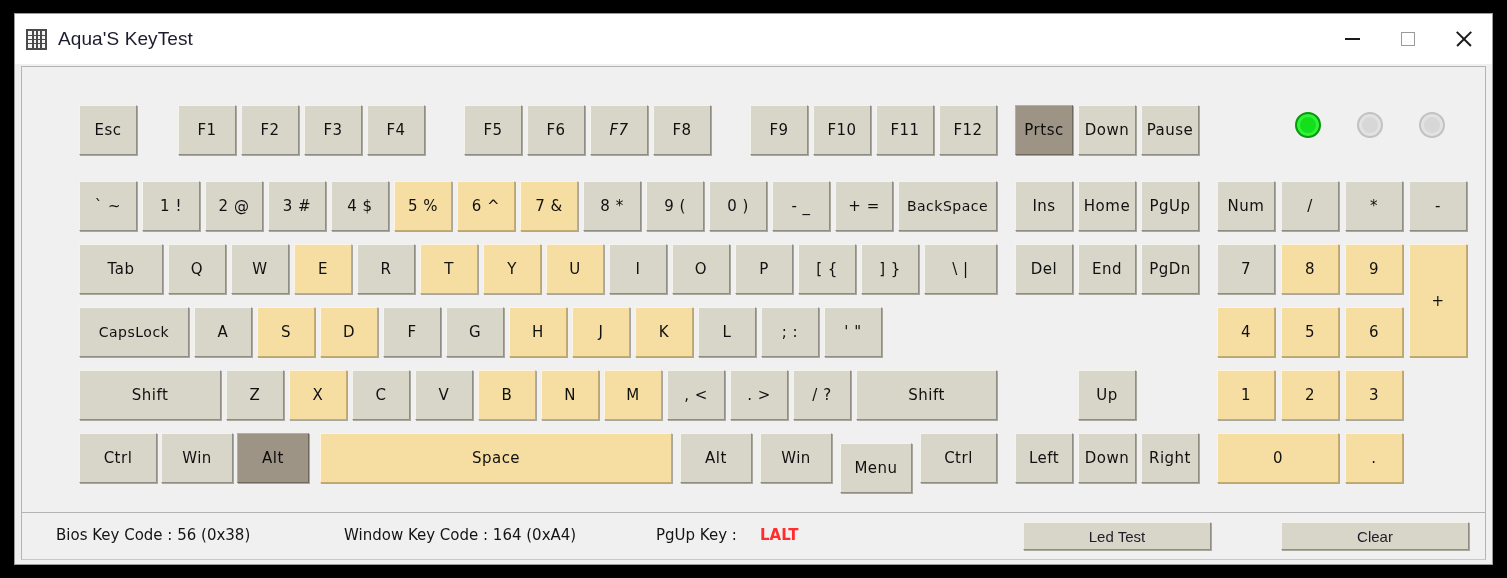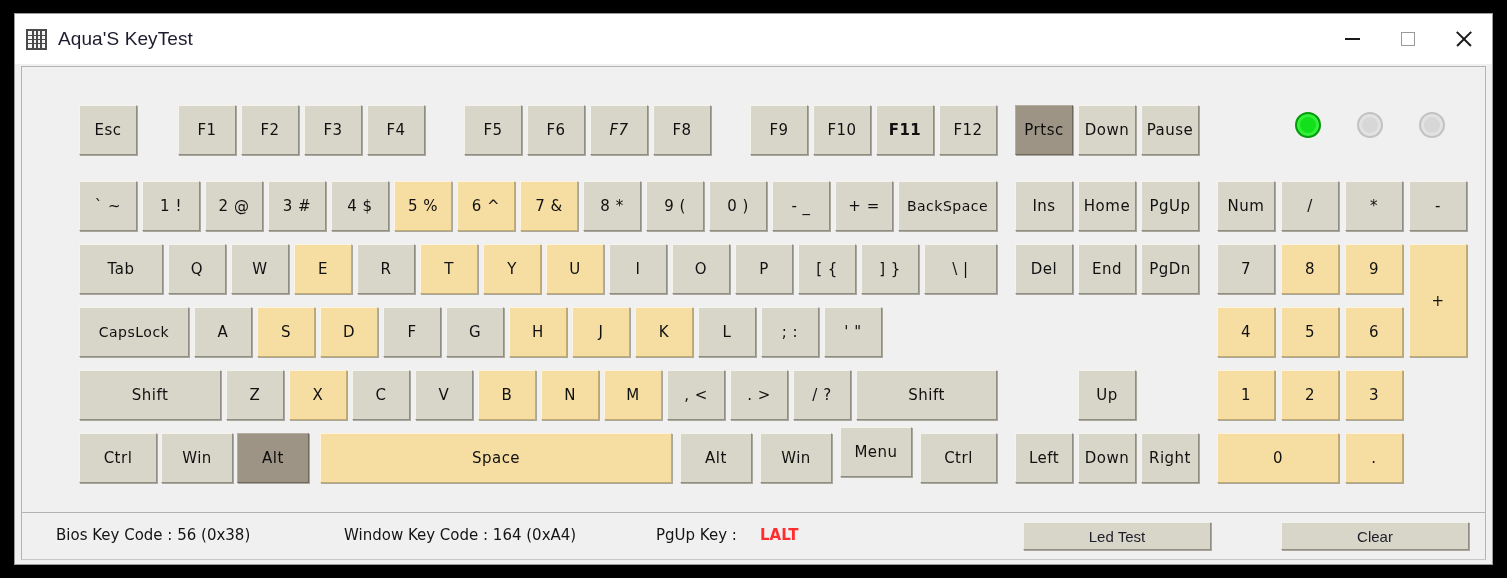--- a/index.html
+++ b/index.html
@@ -254,21 +254,21 @@
           <div class="key" style="left: 156px; top: 38px; width: 58px; height: 50px;">F1</div>
           <div class="key" style="left: 219px; top: 38px; width: 58px; height: 50px;">F2</div>
           <div class="key" style="left: 282px; top: 38px; width: 58px; height: 50px;">F3</div>
           <div class="key" style="left: 345px; top: 38px; width: 58px; height: 50px;">F4</div>
           <div class="key" style="left: 442px; top: 38px; width: 58px; height: 50px;">F5</div>
           <div class="key" style="left: 505px; top: 38px; width: 58px; height: 50px;">F6</div>
           <div class="key" style="left: 568px; top: 38px; width: 58px; height: 50px; font-style: italic;">F7</div>
           <div class="key" style="left: 631px; top: 38px; width: 58px; height: 50px;">F8</div>
           <div class="key" style="left: 728px; top: 38px; width: 58px; height: 50px;">F9</div>
           <div class="key" style="left: 791px; top: 38px; width: 58px; height: 50px;">F10</div>
-          <div class="key" style="left: 854px; top: 38px; width: 58px; height: 50px; font-weight: bold;">F11</div>
+          <div class="key" style="left: 854px; top: 38px; width: 58px; height: 50px;">F11</div>
           <div class="key" style="left: 917px; top: 38px; width: 58px; height: 50px;">F12</div>
           <div class="key held" style="left: 993px; top: 38px; width: 58px; height: 50px;">Prtsc</div>
           <div class="key" style="left: 1056px; top: 38px; width: 58px; height: 50px;">Down</div>
           <div class="key" style="left: 1119px; top: 38px; width: 58px; height: 50px;">Pause</div>
           <div class="key" style="left: 57px; top: 114px; width: 58px; height: 50px;">` ~</div>
           <div class="key" style="left: 120px; top: 114px; width: 58px; height: 50px;">1 !</div>
           <div class="key" style="left: 183px; top: 114px; width: 58px; height: 50px;">2 @</div>
           <div class="key" style="left: 246px; top: 114px; width: 58px; height: 50px;">3 #</div>
           <div class="key" style="left: 309px; top: 114px; width: 58px; height: 50px;">4 $</div>
           <div class="key hit" style="left: 372px; top: 114px; width: 58px; height: 50px;">5 %</div>
@@ -338,21 +338,21 @@
           <div class="key" style="left: 1056px; top: 303px; width: 58px; height: 50px;">Up</div>
           <div class="key hit" style="left: 1195px; top: 303px; width: 58px; height: 50px;">1</div>
           <div class="key hit" style="left: 1259px; top: 303px; width: 58px; height: 50px;">2</div>
           <div class="key hit" style="left: 1323px; top: 303px; width: 58px; height: 50px;">3</div>
           <div class="key" style="left: 57px; top: 366px; width: 78px; height: 50px;">Ctrl</div>
           <div class="key" style="left: 139px; top: 366px; width: 72px; height: 50px;">Win</div>
           <div class="key held" style="left: 215px; top: 366px; width: 72px; height: 50px;">Alt</div>
           <div class="key hit" style="left: 298px; top: 366px; width: 352px; height: 50px;">Space</div>
           <div class="key" style="left: 658px; top: 366px; width: 72px; height: 50px;">Alt</div>
           <div class="key" style="left: 738px; top: 366px; width: 72px; height: 50px;">Win</div>
-          <div class="key" style="left: 818px; top: 360px; width: 72px; height: 50px;">Menu</div>
+          <div class="key" style="left: 818px; top: 376px; width: 72px; height: 50px;">Menu</div>
           <div class="key" style="left: 898px; top: 366px; width: 77px; height: 50px;">Ctrl</div>
           <div class="key" style="left: 993px; top: 366px; width: 58px; height: 50px;">Left</div>
           <div class="key" style="left: 1056px; top: 366px; width: 58px; height: 50px;">Down</div>
           <div class="key" style="left: 1119px; top: 366px; width: 58px; height: 50px;">Right</div>
           <div class="key hit" style="left: 1195px; top: 366px; width: 122px; height: 50px;">0</div>
           <div class="key hit" style="left: 1323px; top: 366px; width: 58px; height: 50px;">.</div>
           <div class="led on" style="left: 1273px; top: 45px;"></div>
           <div class="led off" style="left: 1335px; top: 45px;"></div>
           <div class="led off" style="left: 1397px; top: 45px;"></div>
         </div>

